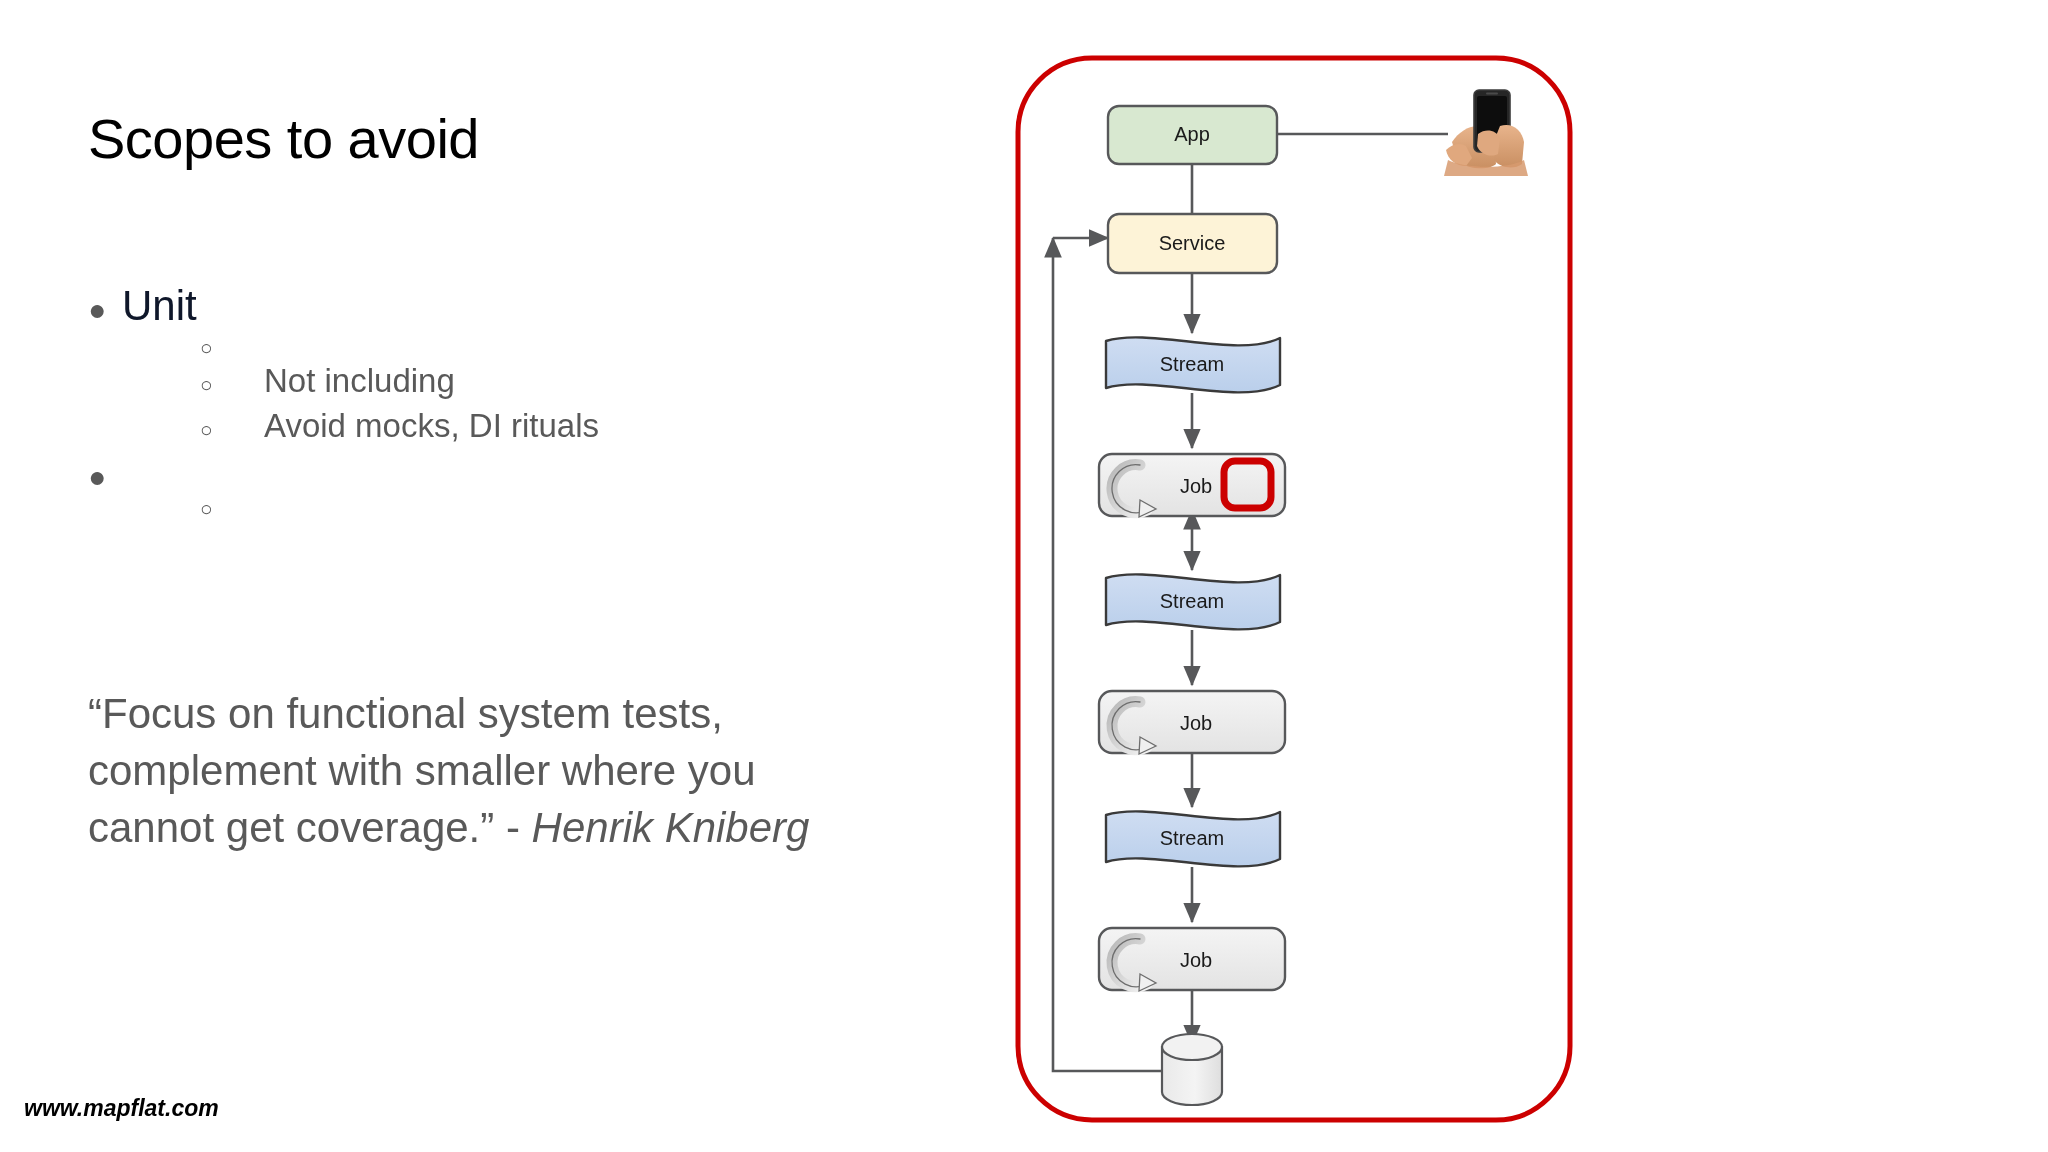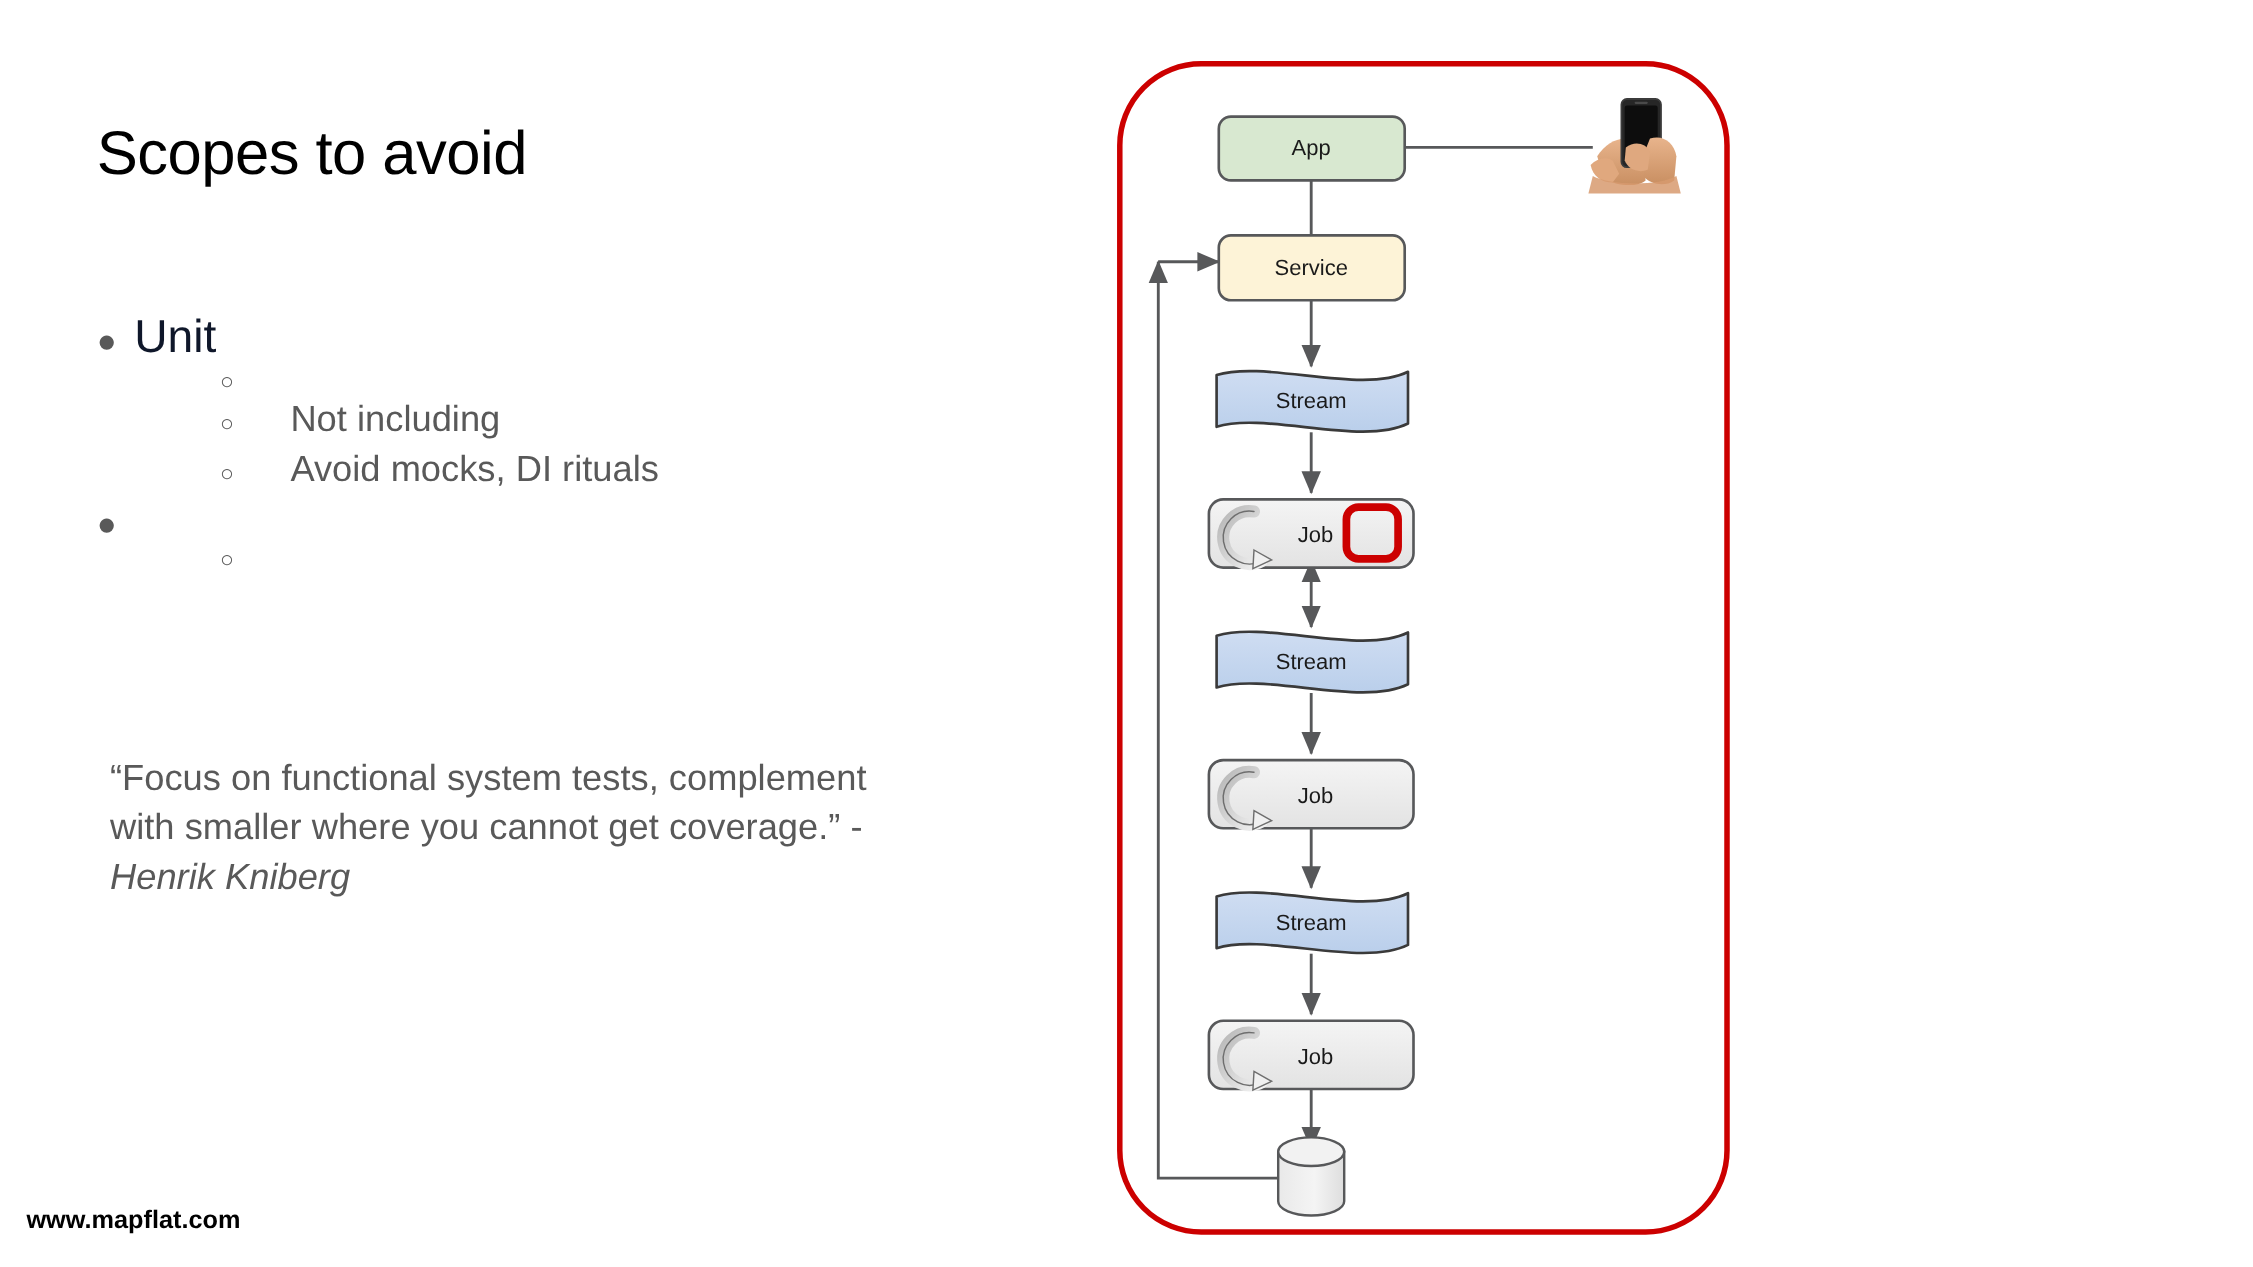--- a/index.html
+++ b/index.html
@@ -73,33 +73,33 @@
     line-height: 1.32;
     white-space: nowrap;
   }
   .spacer-group { height: 14px; }
 
   .quote-block {
     position: absolute;
     left: 88px;
     top: 685px;
     width: 740px;
-    font-size: 33px;
+    font-size: 42px;
     line-height: 1.36;
     color: #595959;
-    margin-left: 12px;
   }
   .quote-attrib { font-style: italic; }
 
   .footer-url {
     position: absolute;
     left: 24px;
     top: 1095px;
     font-size: 23px;
     font-weight: bold;
+    font-style: italic;
     color: #000000;
   }
 
   
   .diagram-wrap {
     position: absolute;
     left: 1000px;
     top: 30px;
     width: 600px;
     height: 1110px;

